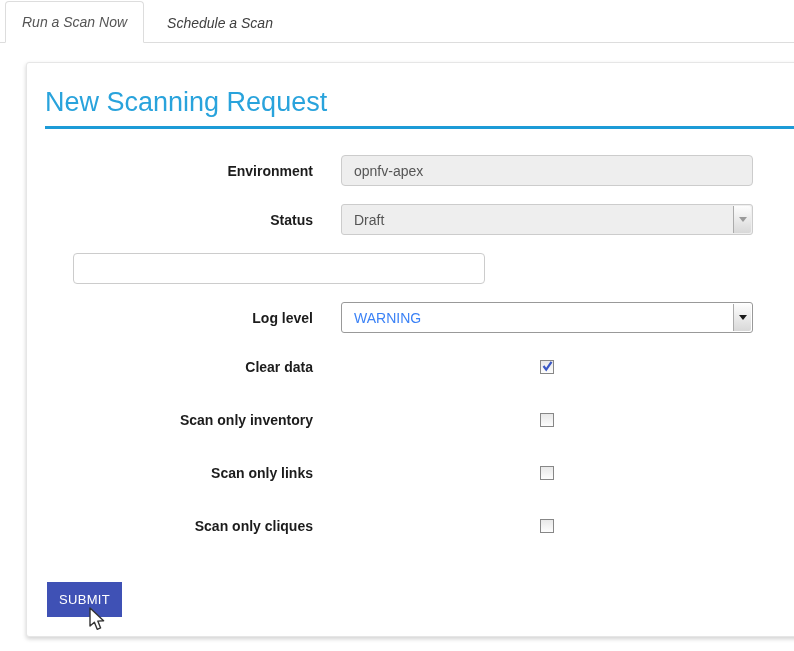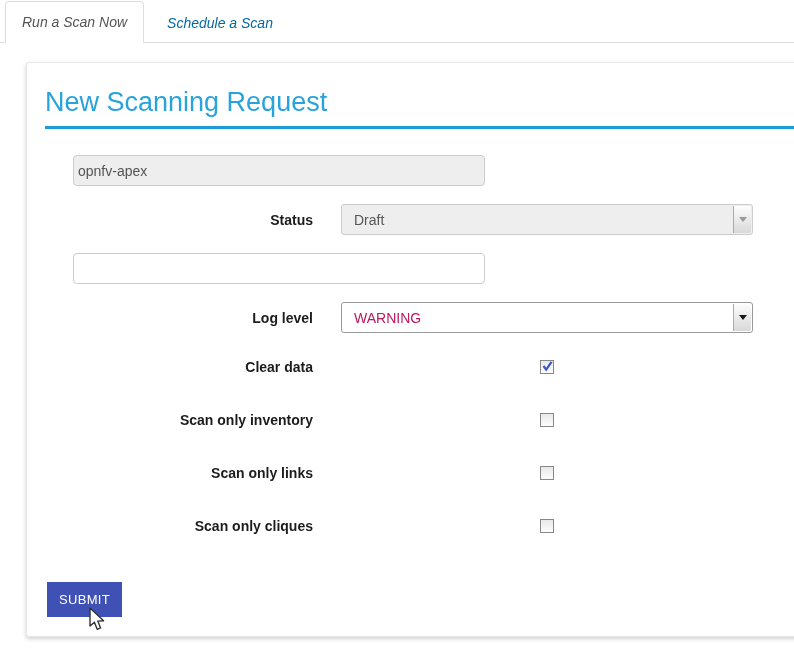--- a/index.html
+++ b/index.html
@@ -32,21 +32,21 @@
     white-space: nowrap;
   }
   .tab.active {
     background: #fff;
     border: 1px solid #ddd;
     border-bottom: 1px solid #fff;
     border-radius: 4px 4px 0 0;
     color: #555;
   }
   .tab.link {
-    color: #0369a1;
+    color: #404040;
     margin-left: 7px;
   }
   
   .card {
     position: absolute;
     left: 26px;
     top: 62px;
     width: 782px;          
     height: 575px;
     box-sizing: border-box;
@@ -98,21 +98,21 @@
     display: flex;
     justify-content: center;
     align-items: center;
   }
   input.textfield {
     box-sizing: border-box;
     width: 412px;
     height: 31px;
     border: 1px solid #ccc;
     border-radius: 4px;
-    padding: 0 4px;
+    padding: 0 12px;
     font-size: 14px;
     color: #555;
     font-family: inherit;
     background: #fff;
     outline: none;
   }
   input.textfield:disabled {
     background: #eee;
     color: #555;
   }
@@ -129,21 +129,21 @@
     cursor: default;
   }
   .sel.disabled {
     background: #eee;
     border: 1px solid #ccc;
     color: #555;
   }
   .sel.enabled {
     background: #fff;
     border: 1px solid #999;
-    color: #be185d;
+    color: #3b82f6;
     align-items: center;
   }
   .arrow-btn {
     position: absolute;
     top: 1px;
     right: 1px;
     bottom: 1px;
     width: 17px;
     border-left: 1px solid #ababab;
     border-radius: 0 2px 2px 0;
@@ -202,20 +202,21 @@
 </div>
 
 <div class="card">
   <h1 class="card-title">New Scanning Request</h1>
   <div class="title-rule"></div>
 
   <div class="form">
 
     
     <div class="frow">
+      <div class="flabel">Environment</div>
       <div class="fcontrol">
         <input class="textfield" type="text" disabled="" value="opnfv-apex" style="">
       </div>
     </div>
 
     
     <div class="frow">
       <div class="flabel">Status</div>
       <div class="fcontrol">
         <div class="sel disabled">

